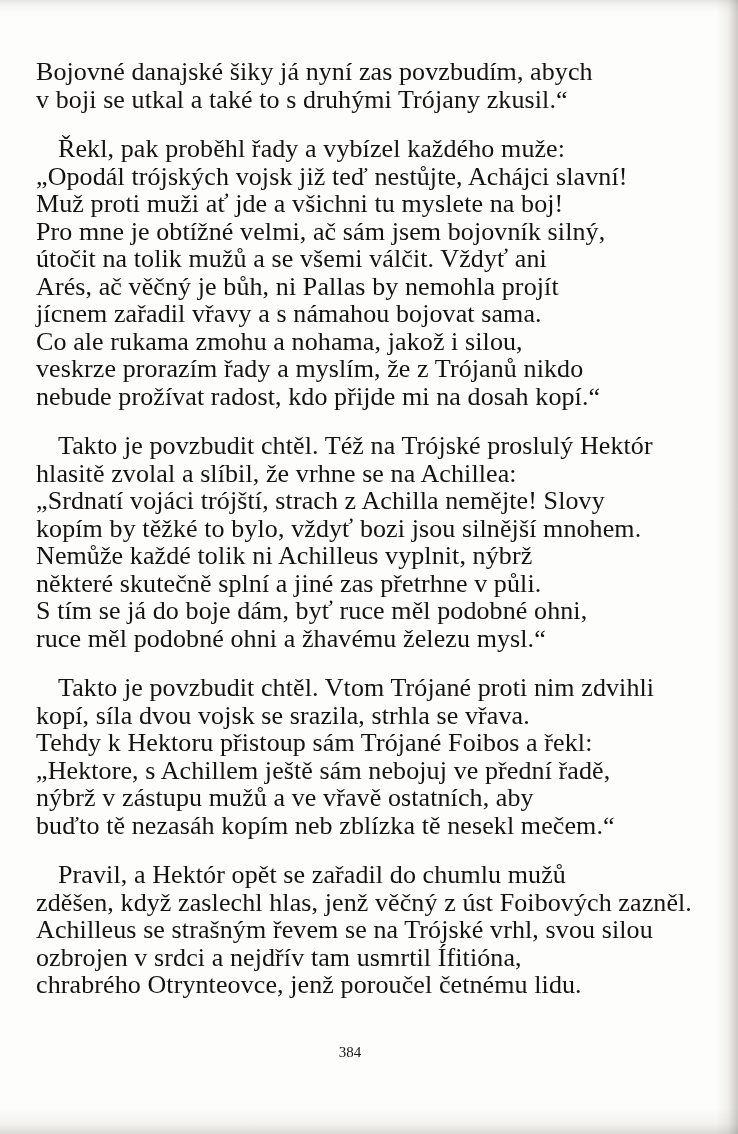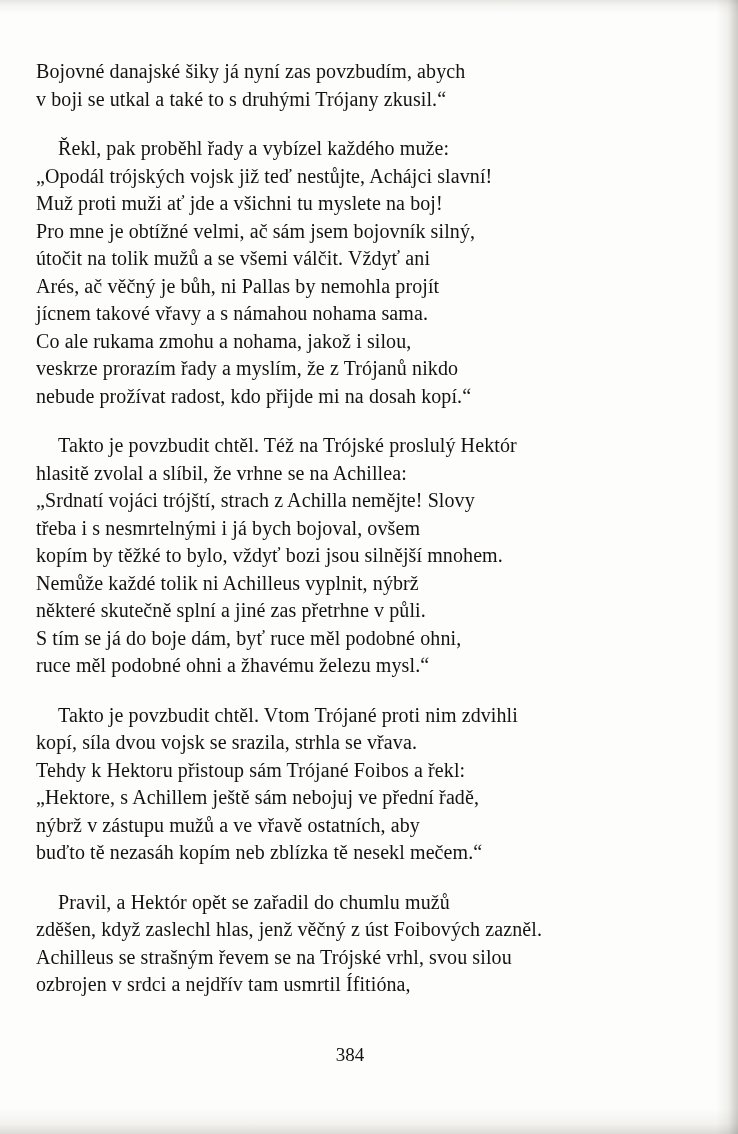--- a/index.html
+++ b/index.html
@@ -50,37 +50,37 @@
   .text-block {
     position: absolute;
     left: 36px;
     top: 58px;
     width: 618px;
   }
   .stanza {
     margin: 0 0 22px 0;
   }
   .line {
-    font-size: 20px;
+    font-size: 26px;
     line-height: 27.5px;
     color: #15130f;
     white-space: pre;
     letter-spacing: 0.1px;
   }
   .line.indent {
     padding-left: 22px;
     margin-top: 8px;
   }
   .folio {
     position: absolute;
     top: 1044px;
     left: 0;
     width: 700px;
     text-align: center;
-    font-size: 19px;
+    font-size: 15px;
     color: #15130f;
     font-family: "Liberation Serif", serif;
   }
 </style>
 </head>
 <body>
 
 <div class="page">
   <div class="edge-top"></div>
   <div class="edge-right"></div>
@@ -91,46 +91,46 @@
         <div class="line">Bojovné danajské šiky já nyní zas povzbudím, abych</div>
         <div class="line">v boji se utkal a také to s druhými Trójany zkusil.“</div>
       </div>
       <div class="stanza">
         <div class="line indent">Řekl, pak proběhl řady a vybízel každého muže:</div>
         <div class="line">„Opodál trójských vojsk již teď nestůjte, Achájci slavní!</div>
         <div class="line">Muž proti muži ať jde a všichni tu myslete na boj!</div>
         <div class="line">Pro mne je obtížné velmi, ač sám jsem bojovník silný,</div>
         <div class="line">útočit na tolik mužů a se všemi válčit. Vždyť ani</div>
         <div class="line">Arés, ač věčný je bůh, ni Pallas by nemohla projít</div>
-        <div class="line">jícnem takové vřavy a s námahou nohama sama.</div>
+        <div class="line">jícnem zařadil vřavy a s námahou bojovat sama.</div>
         <div class="line">Co ale rukama zmohu a nohama, jakož i silou,</div>
         <div class="line">veskrze prorazím řady a myslím, že z Trójanů nikdo</div>
         <div class="line">nebude prožívat radost, kdo přijde mi na dosah kopí.“</div>
       </div>
       <div class="stanza">
         <div class="line indent">Takto je povzbudit chtěl. Též na Trójské proslulý Hektór</div>
         <div class="line">hlasitě zvolal a slíbil, že vrhne se na Achillea:</div>
         <div class="line">„Srdnatí vojáci trójští, strach z Achilla nemějte! Slovy</div>
-        <div class="line">třeba i s nesmrtelnými i já bych bojoval, ovšem</div>
         <div class="line">kopím by těžké to bylo, vždyť bozi jsou silnější mnohem.</div>
         <div class="line">Nemůže každé tolik ni Achilleus vyplnit, nýbrž</div>
         <div class="line">některé skutečně splní a jiné zas přetrhne v půli.</div>
         <div class="line">S tím se já do boje dám, byť ruce měl podobné ohni,</div>
         <div class="line">ruce měl podobné ohni a žhavému železu mysl.“</div>
       </div>
       <div class="stanza">
         <div class="line indent">Takto je povzbudit chtěl. Vtom Trójané proti nim zdvihli</div>
         <div class="line">kopí, síla dvou vojsk se srazila, strhla se vřava.</div>
         <div class="line">Tehdy k Hektoru přistoup sám Trójané Foibos a řekl:</div>
         <div class="line">„Hektore, s Achillem ještě sám nebojuj ve přední řadě,</div>
         <div class="line">nýbrž v zástupu mužů a ve vřavě ostatních, aby</div>
         <div class="line">buďto tě nezasáh kopím neb zblízka tě nesekl mečem.“</div>
       </div>
       <div class="stanza">
         <div class="line indent">Pravil, a Hektór opět se zařadil do chumlu mužů</div>
         <div class="line">zděšen, když zaslechl hlas, jenž věčný z úst Foibových zazněl.</div>
         <div class="line">Achilleus se strašným řevem se na Trójské vrhl, svou silou</div>
         <div class="line">ozbrojen v srdci a nejdřív tam usmrtil Ífitióna,</div>
+        <div class="line">chrabrého Otrynteovce, jenž poroučel četnému lidu.</div>
       </div>
     </div>
 
   <div class="folio">384</div>
 </div>
 
 </body></html>

